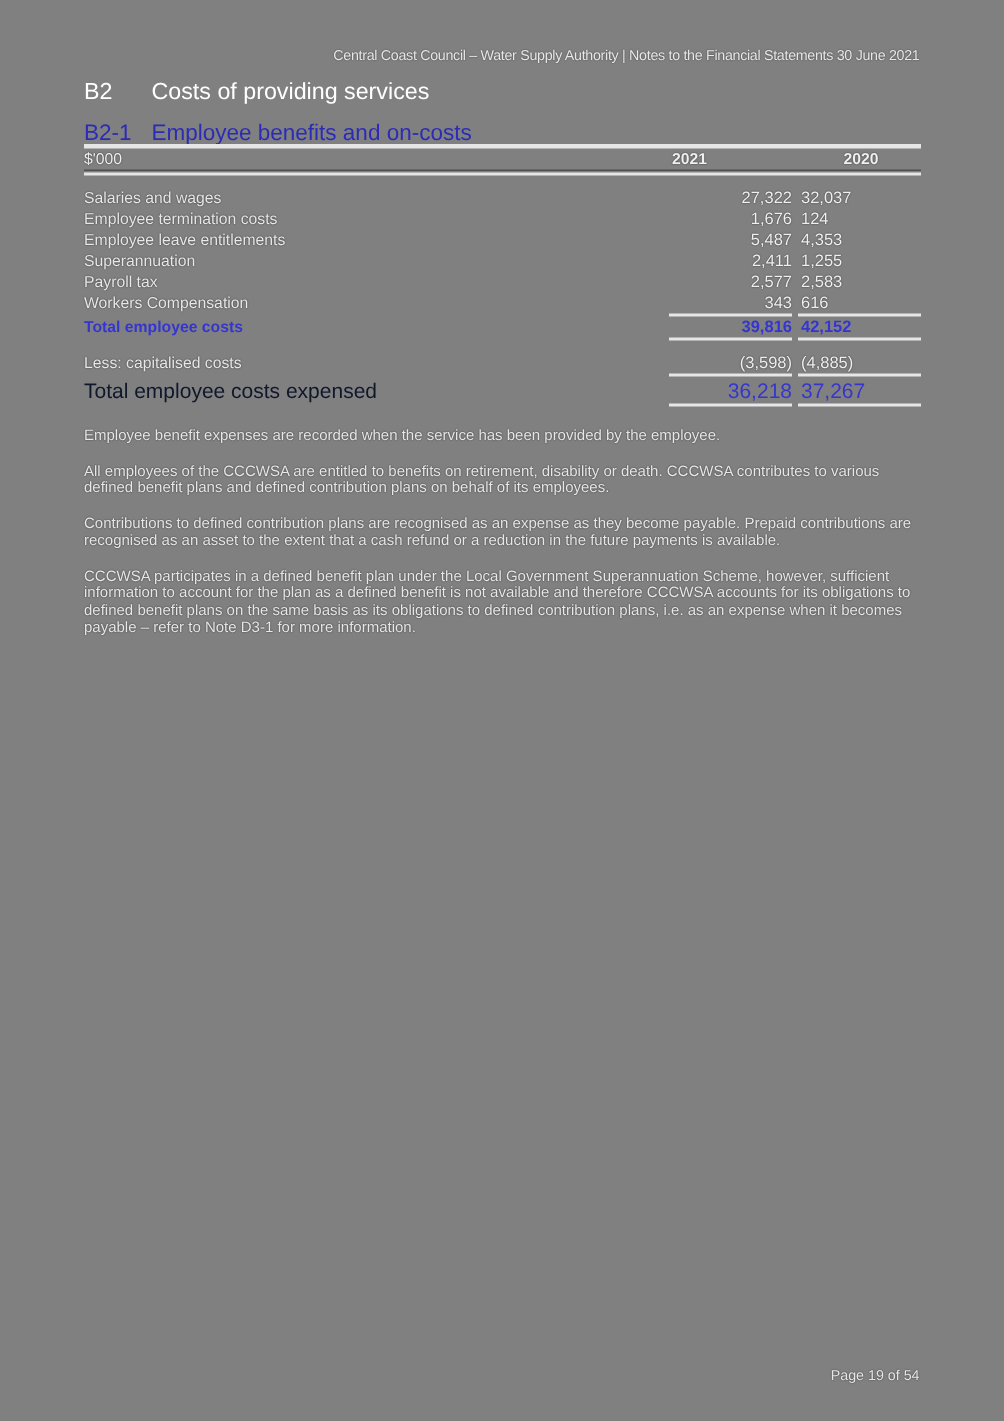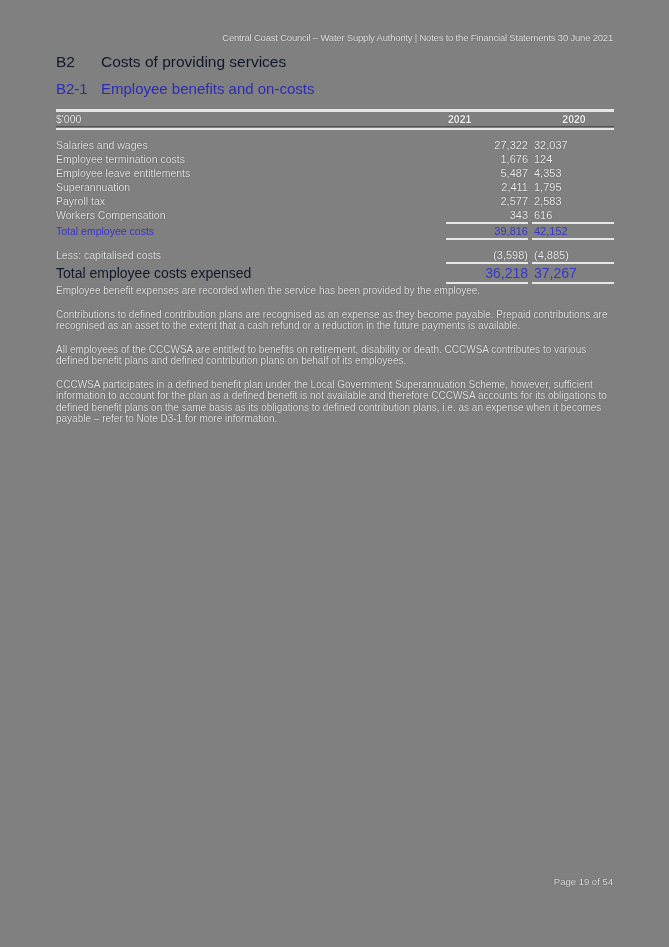--- a/index.html
+++ b/index.html
@@ -12,68 +12,68 @@
       overflow: hidden;
     }
     .page-header {
       position: absolute; top: 32px; right: 56px;
       font-size: 9.5px; color: #e8e8e8;
       text-shadow: 0 0 1px #333;
       letter-spacing: -0.2px;
     }
     .h1 {
       position: absolute; left: 56px; top: 53px;
-      font-size: 15.5px; color: #0f172a;
+      font-size: 15.5px; color: #ffffff;
       display: flex;
     }
     .h2 {
       position: absolute; left: 56px; top: 80px;
       font-size: 15px; color: #2b2bb8;
       display: flex;
       align-items: flex-end;
     }
     .h1 .num, .h2 .num { width: 45px; display: inline-block; }
     .table {
-      position: absolute; left: 56px; top: 109px; width: 558px;
+      position: absolute; left: 56px; top: 96px; width: 558px;
       font-size: 11px;
     }
     .table .rule-top { border-top: 3px solid #e6e6e6; height: 0; }
     .table .hdr {
       display: flex; height: 14px; line-height: 14px;
       border-bottom: 1px solid #505050;
       color: #f0f0f0; text-shadow: 0 0 1px #222;
       font-size: 10.5px;
     }
     .table .hdr-rule { border-top: 2px solid #e6e6e6; margin-top: 1px; }
     .row { display: flex; height: 14px; line-height: 14px; }
     .row .lbl { flex: 1; color: #e8e8e8; text-shadow: 0 0 1px #222; font-size: 10.5px; }
     .row .v1 { width: 80px; text-align: right; color: #f0f0f0; text-shadow: 0 0 1px #222; padding-right: 6px; }
     .row .v2 { width: 80px; text-align: left; color: #f0f0f0; text-shadow: 0 0 1px #222; }
     .hdr .lbl { flex: 1; }
     .hdr .v1 { width: 80px; text-align: left; padding-right: 6px; font-weight: bold; }
     .hdr .v2 { width: 80px; text-align: center; font-weight: bold; }
-    .row.total .lbl, .row.total .v1, .row.total .v2 { color: #3535d0; text-shadow: none; }
+    .row.total .lbl, .row.total .v1, .row.total .v2 { color: #3535d0; text-shadow: none; font-weight: bold; }
     .row.total { border-top: 0; }
     .subline { display: flex; height: 2px; }
     .subline .sp { flex: 1; }
     .subline .s1 { width: 82px; margin-right: 4px; border-top: 2px solid #e6e6e6; }
     .subline .s2 { width: 82px; border-top: 2px solid #e6e6e6; }
     .gap { height: 8px; }
     .row.grand { height: 18px; line-height: 18px; }
     .row.grand .lbl { font-size: 14px; color: #0f172a; text-shadow: none; }
     .row.grand .v1, .row.grand .v2 { font-size: 14px; color: #3535d0; text-shadow: none; }
     .policy {
       position: absolute; left: 56px; top: 285px; width: 560px;
       font-size: 10px; line-height: 11.5px; color: #e8e8e8;
       text-shadow: 0 0 1px #222;
     }
     .policy .ptitle { color: #3535d0; font-weight: bold; font-size: 11px; text-shadow: none; }
     .policy p { margin: 0 0 12px 0; }
     .footer {
-      position: absolute; right: 56px; top: 876px;
+      position: absolute; right: 56px; top: 912px;
       font-size: 9.5px; color: #e8e8e8; text-shadow: 0 0 1px #222;
     }
   </style>
 </head>
 <body>
 
 <div class="page-header">Central Coast Council – Water Supply Authority | Notes to the Financial Statements 30 June 2021</div>
 
 <div class="h1">
   <span class="num">B2</span>
@@ -106,21 +106,21 @@
     <span class="v2">124</span>
   </div>
   <div class="row">
     <span class="lbl">Employee leave entitlements</span>
     <span class="v1">5,487</span>
     <span class="v2">4,353</span>
   </div>
   <div class="row">
     <span class="lbl">Superannuation</span>
     <span class="v1">2,411</span>
-    <span class="v2">1,795</span>
+    <span class="v2">1,255</span>
   </div>
   <div class="row">
     <span class="lbl">Payroll tax</span>
     <span class="v1">2,577</span>
     <span class="v2">2,583</span>
   </div>
   <div class="row">
     <span class="lbl">Workers Compensation</span>
     <span class="v1">343</span>
     <span class="v2">616</span>
@@ -159,18 +159,18 @@
   </div>
   <div class="subline">
       <span class="sp"></span>
       <span class="s1"></span>
       <span class="s2"></span>
     </div>
 </div>
 
 <div class="policy">
   <p>Employee benefit expenses are recorded when the service has been provided by the employee.</p>
+  <p>All employees of the CCCWSA are entitled to benefits on retirement, disability or death. CCCWSA contributes to various defined benefit plans and defined contribution plans on behalf of its employees.</p>
   <p>Contributions to defined contribution plans are recognised as an expense as they become payable. Prepaid contributions are recognised as an asset to the extent that a cash refund or a reduction in the future payments is available.</p>
-  <p>All employees of the CCCWSA are entitled to benefits on retirement, disability or death. CCCWSA contributes to various defined benefit plans and defined contribution plans on behalf of its employees.</p>
   <p>CCCWSA participates in a defined benefit plan under the Local Government Superannuation Scheme, however, sufficient information to account for the plan as a defined benefit is not available and therefore CCCWSA accounts for its obligations to defined benefit plans on the same basis as its obligations to defined contribution plans, i.e. as an expense when it becomes payable – refer to Note D3-1 for more information.</p>
 </div>
 
 <div class="footer">Page 19 of 54</div>
 
 </body></html>

